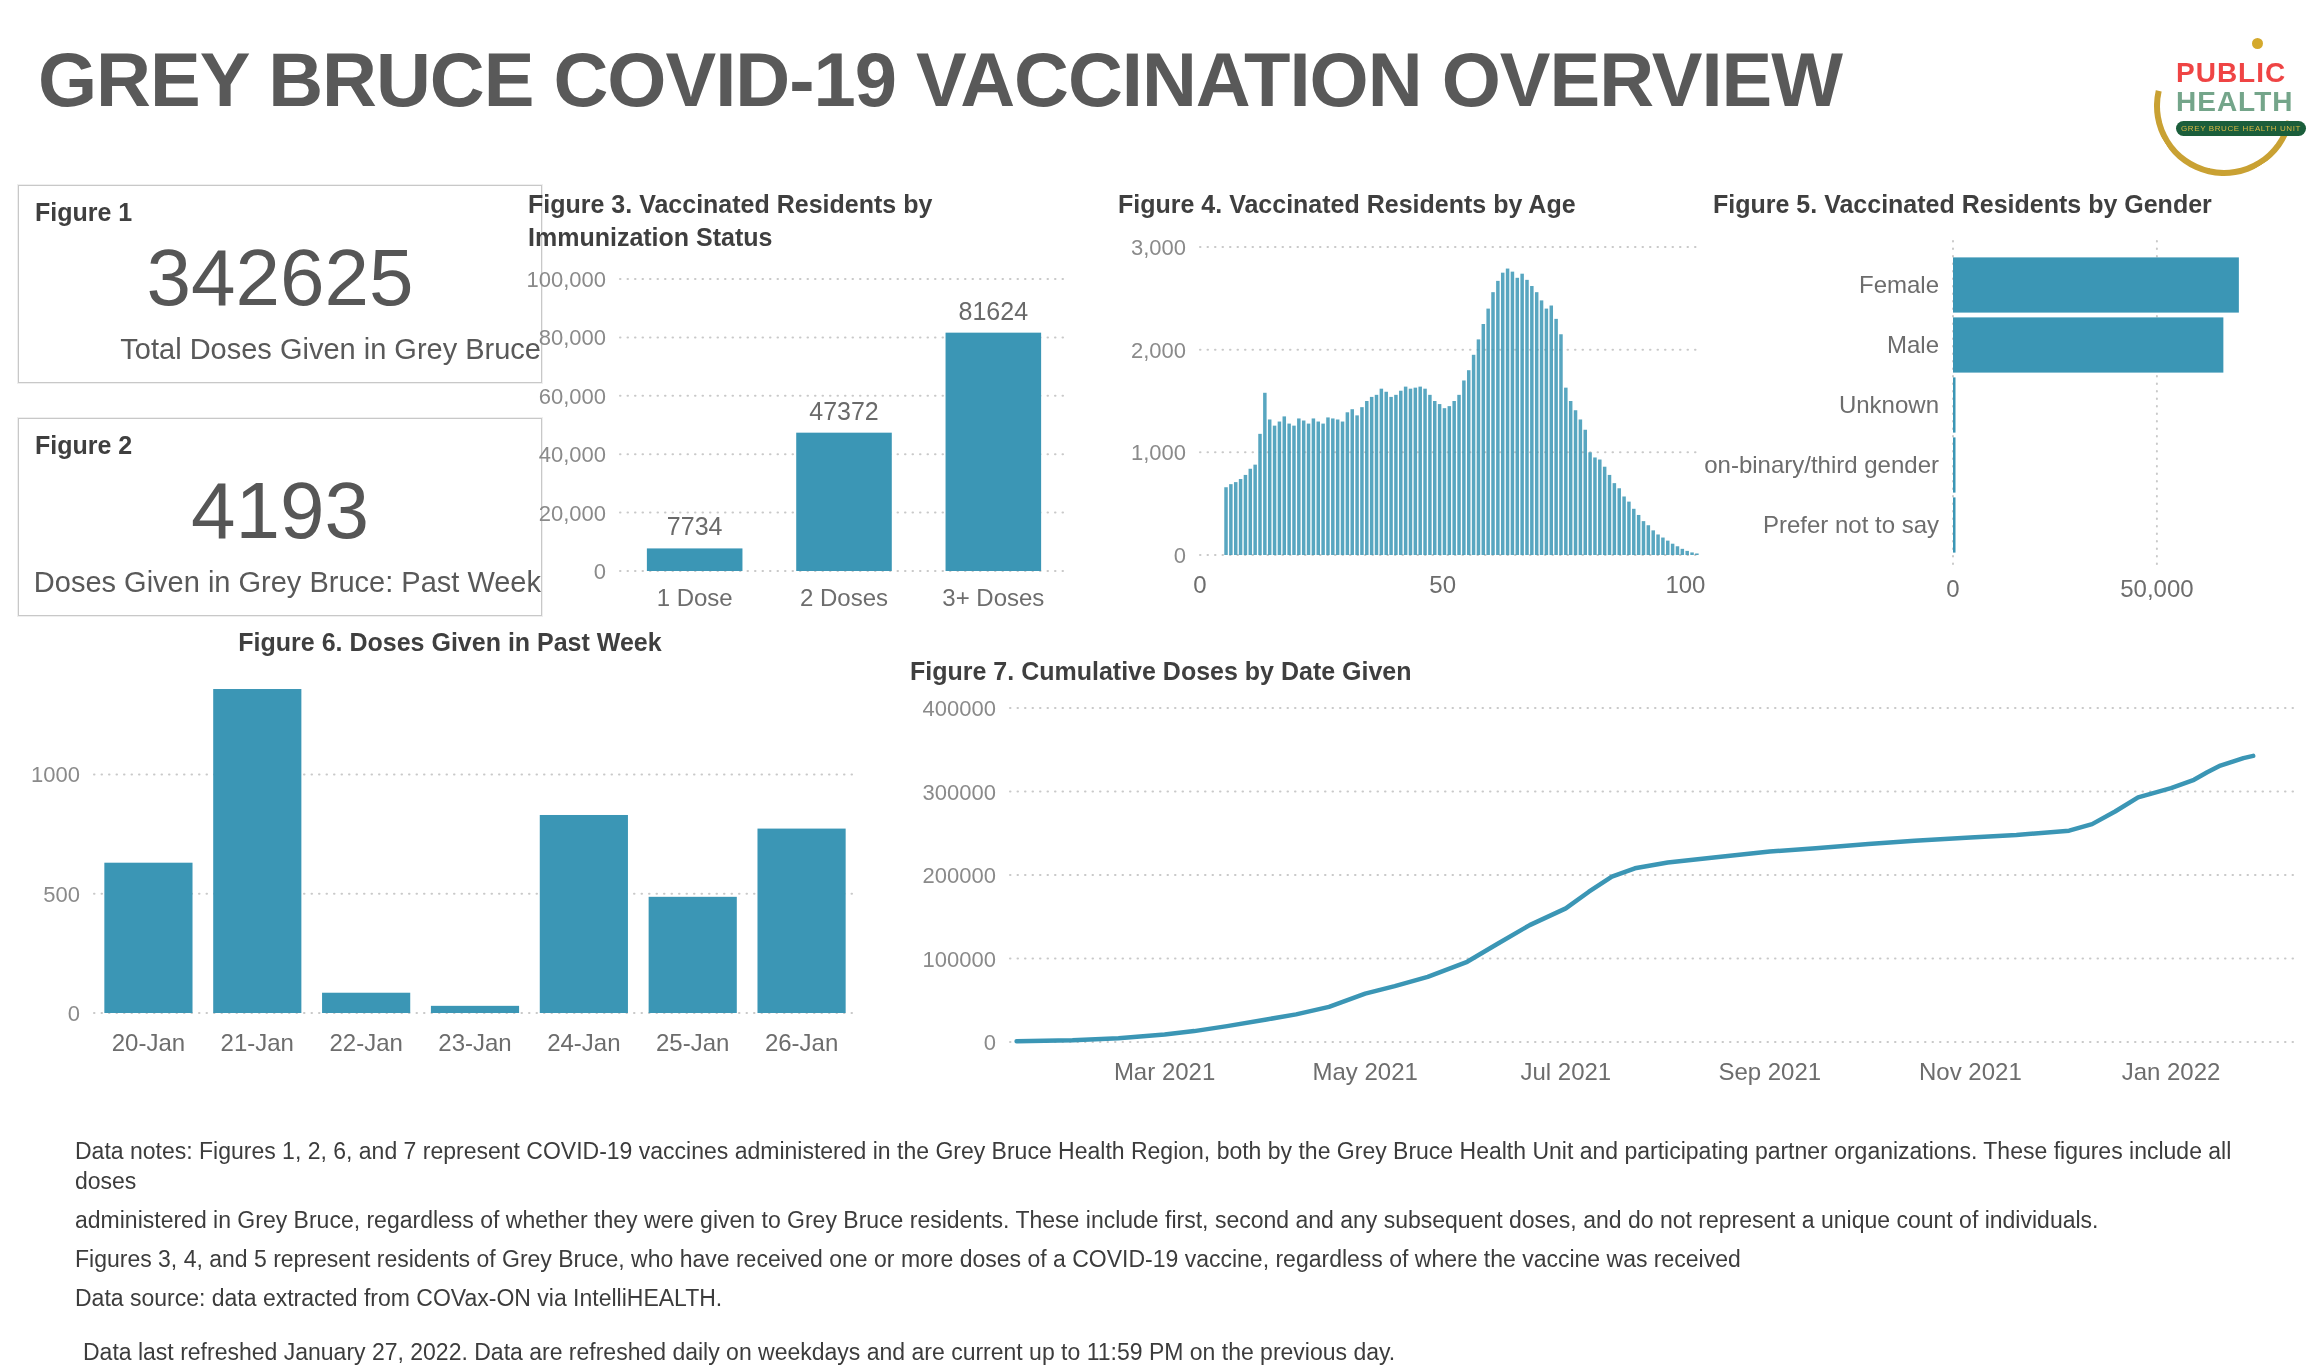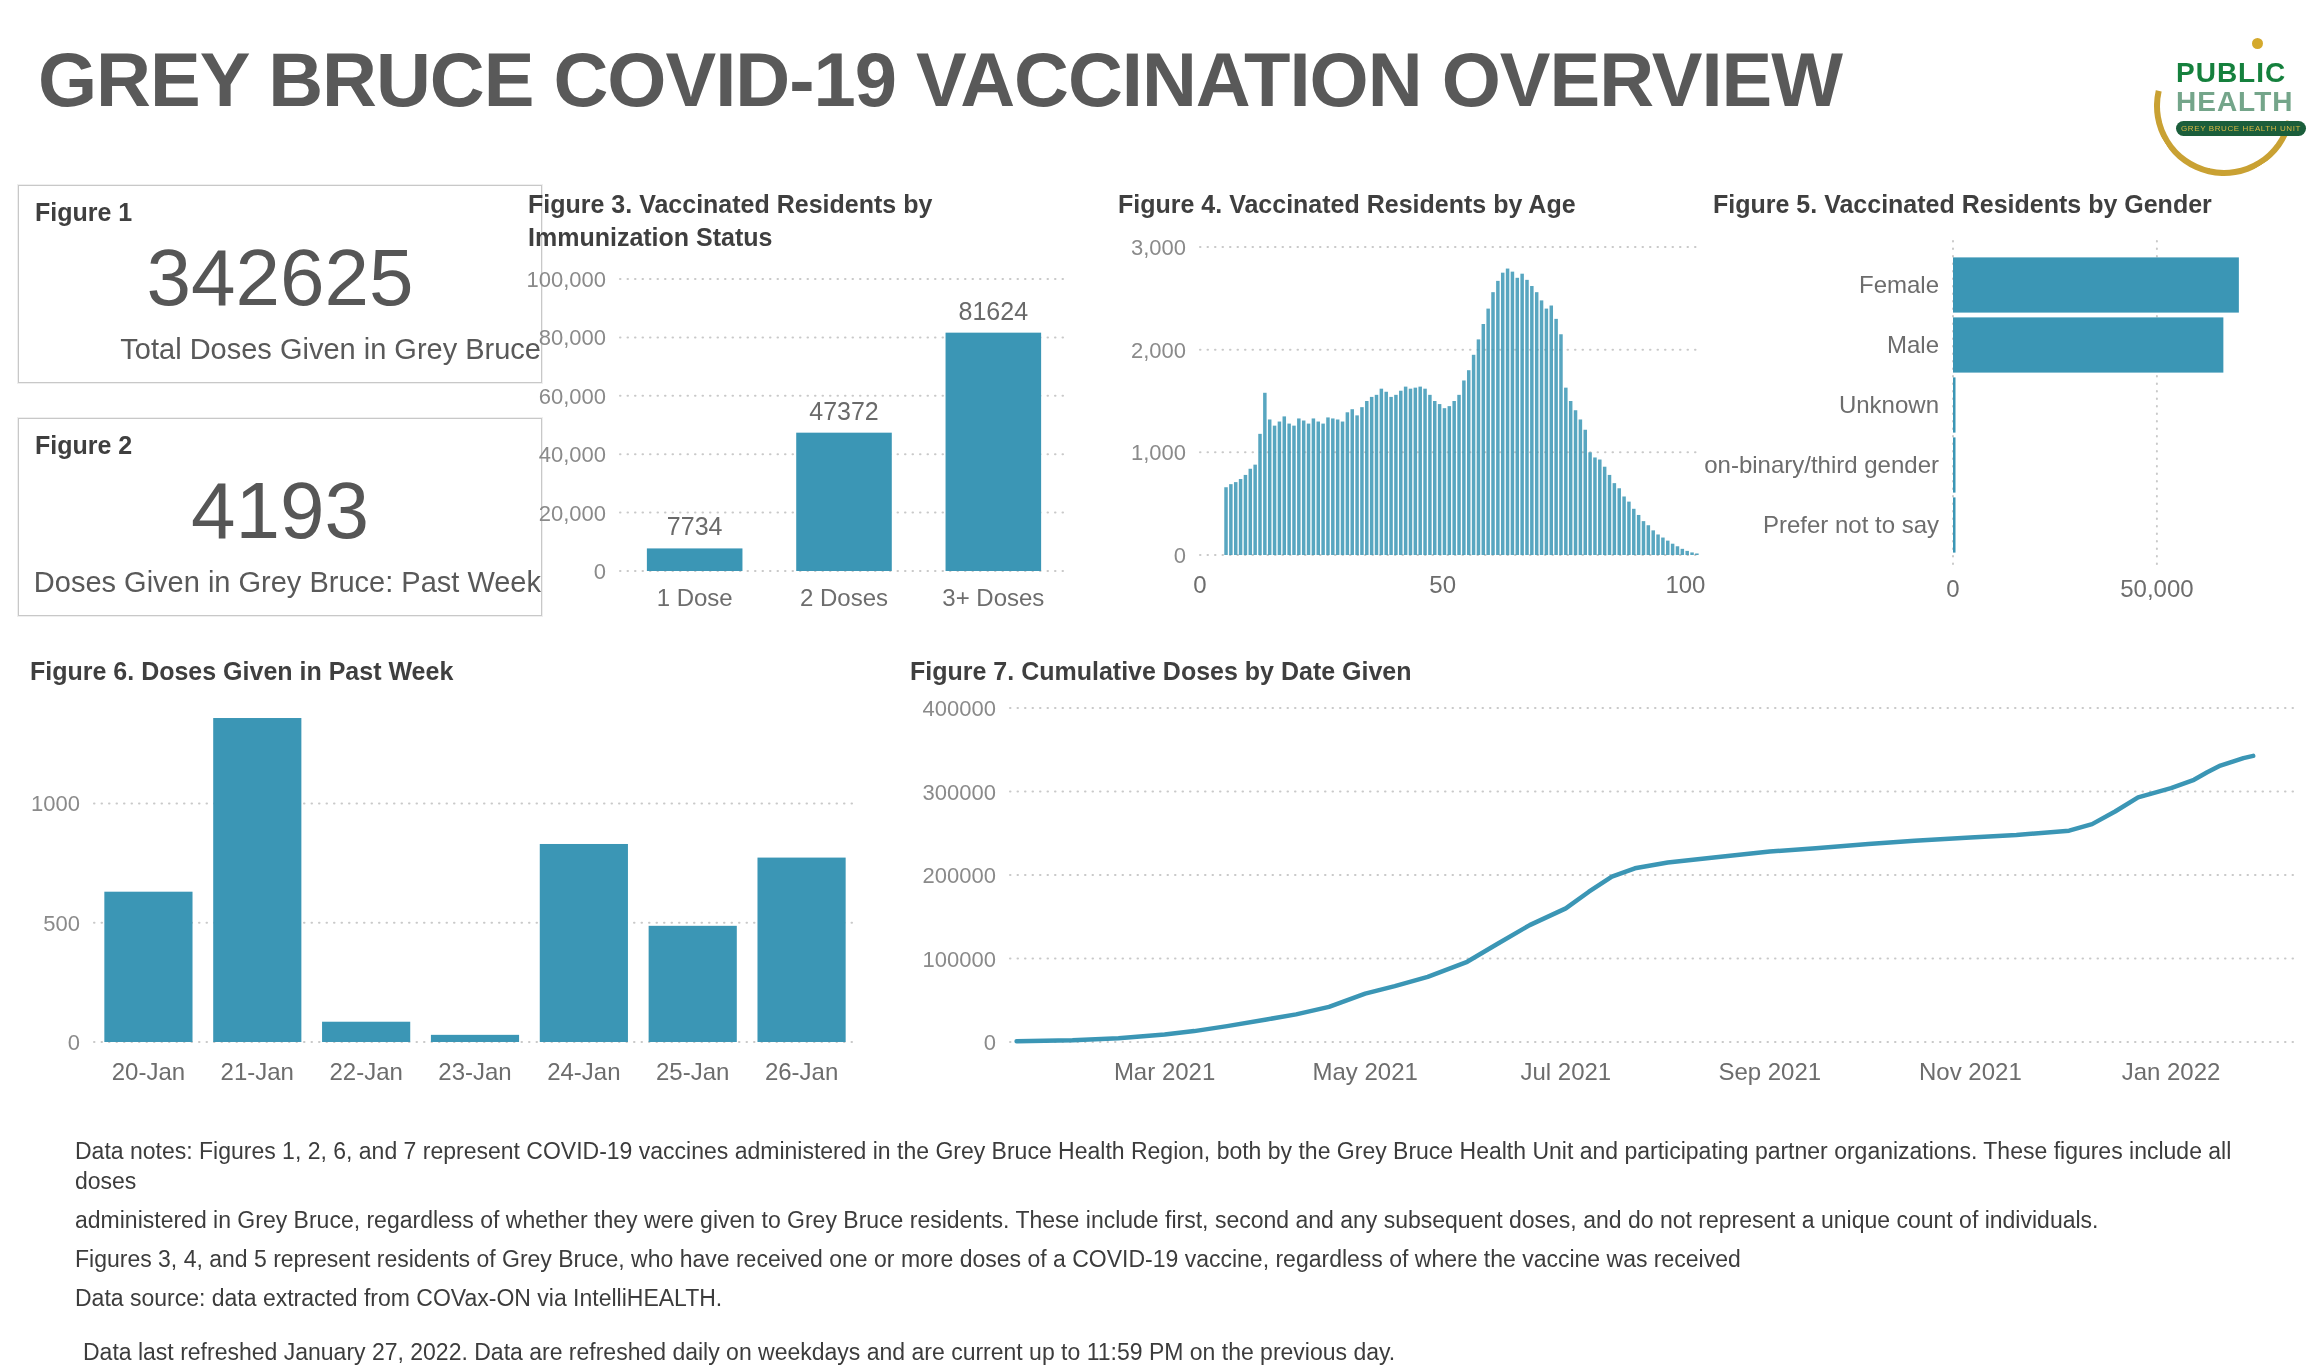--- a/index.html
+++ b/index.html
@@ -20,21 +20,21 @@
   svg{display:block;}
   svg text{font-family:"Liberation Sans",sans-serif;}
   
   .logo{position:absolute;left:2152px;top:26px;width:164px;height:150px;}
   .logo-arc{position:absolute;left:2px;top:10px;width:128px;height:128px;border-radius:50%;
             border:6px solid transparent;border-left-color:#c9a133;border-bottom-color:#c9a133;
             transform:rotate(-32deg);}
   .logo-dot{position:absolute;left:100px;top:12px;width:11px;height:11px;border-radius:50%;
             background:#d4a92c;}
   .logo-text{position:absolute;left:24px;top:32px;}
-  .logo-public{font-size:28px;font-weight:700;color:#15803d;letter-spacing:1px;line-height:1.05;}
+  .logo-public{font-size:28px;font-weight:700;color:#ef4444;letter-spacing:1px;line-height:1.05;}
   .logo-health{font-size:28px;font-weight:700;color:#74a58a;letter-spacing:1px;line-height:1.05;}
   .logo-banner{margin-top:4px;background:#1b5e3b;color:#d9b945;font-size:8px;font-weight:normal;
                padding:3px 5px;border-radius:9px;text-align:center;letter-spacing:0.6px;
                white-space:nowrap;}
   
   .footer{position:absolute;left:75px;top:1136px;width:2200px;font-size:23px;color:#3c3c3c;}
   .footer-line{margin-bottom:9px;line-height:30px;}
   .footer-refresh{margin-top:24px;padding-left:8px;line-height:30px;}
 </style>
 </head>
@@ -221,21 +221,21 @@
         <text x="234" y="126" text-anchor="end" font-size="24" fill="#6d6d6d">Male</text>
         <rect x="248" y="150.4" width="2.5" height="55.2" fill="#3b96b5"></rect>
         <text x="234" y="186" text-anchor="end" font-size="24" fill="#6d6d6d">Unknown</text>
         <rect x="248" y="210.4" width="2.5" height="55.2" fill="#3b96b5"></rect>
         <text x="234" y="246" text-anchor="end" font-size="24" fill="#6d6d6d">Non-binary/third gender</text>
         <rect x="248" y="270.4" width="2.5" height="55.2" fill="#3b96b5"></rect>
         <text x="234" y="306" text-anchor="end" font-size="24" fill="#6d6d6d">Prefer not to say</text>
       </svg>
   </div>
 
-  <div class="panel" style="left:30px;top:655px;width:840px;">
+  <div class="panel" style="left:30px;top:626px;width:840px;text-align:center;">
     <div class="fig-title">Figure 6. Doses Given in Past Week</div>
     <svg id="c3" width="840" height="408" style="margin-top:4px;">
         <line x1="64" y1="350" x2="826" y2="350" stroke="#c9c9c9" stroke-width="2" stroke-dasharray="0.5 7" stroke-linecap="round"></line>
         <text x="50" y="358" text-anchor="end" font-size="22" fill="#8a8a8a">0</text>
         <line x1="64" y1="230.71428571428572" x2="826" y2="230.71428571428572" stroke="#c9c9c9" stroke-width="2" stroke-dasharray="0.5 7" stroke-linecap="round"></line>
         <text x="50" y="238.71428571428572" text-anchor="end" font-size="22" fill="#8a8a8a">500</text>
         <line x1="64" y1="111.42857142857142" x2="826" y2="111.42857142857142" stroke="#c9c9c9" stroke-width="2" stroke-dasharray="0.5 7" stroke-linecap="round"></line>
         <text x="50" y="119.42857142857142" text-anchor="end" font-size="22" fill="#8a8a8a">1000</text>
         <rect x="74.34142857142857" y="199.7" width="88.17428571428573" height="150.3" fill="#3b96b5"></rect>
         <text x="118.42857142857143" y="388" text-anchor="middle" font-size="24" fill="#6d6d6d">20-Jan</text>

